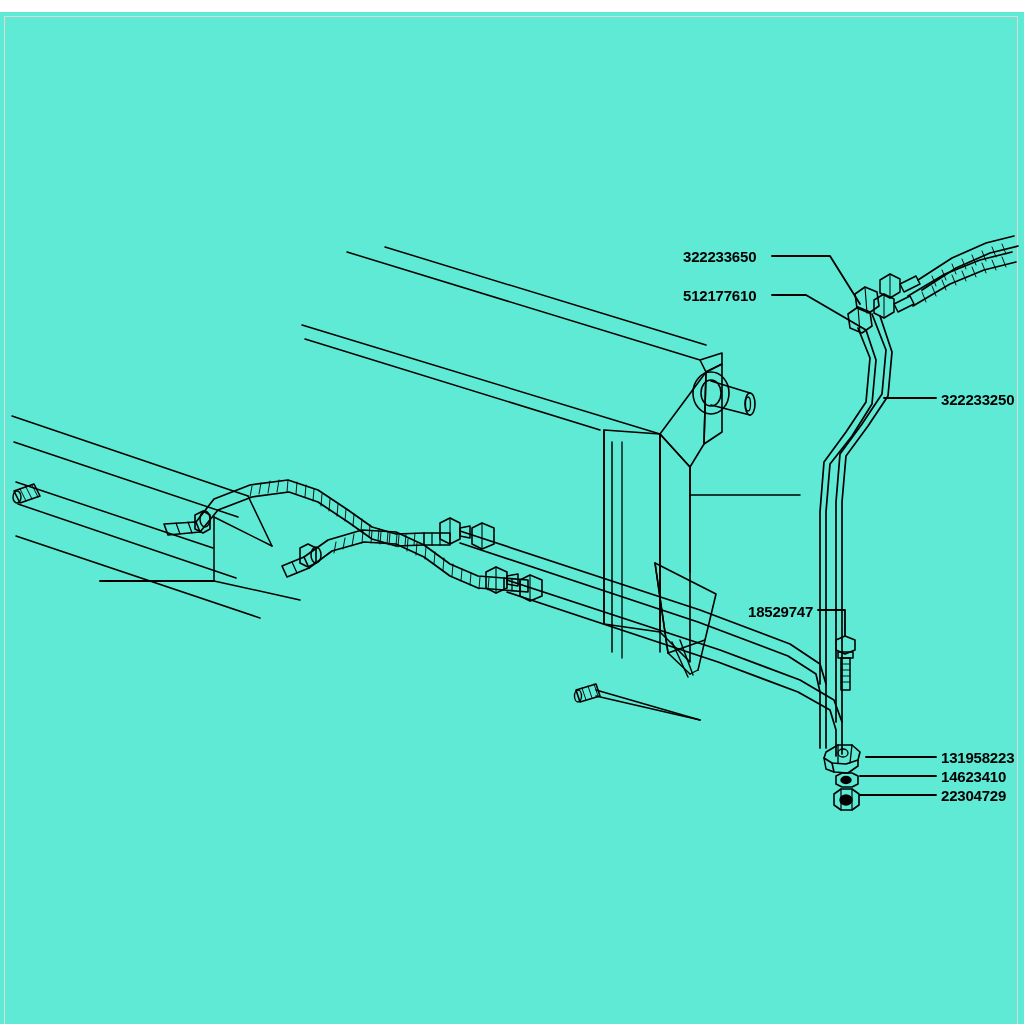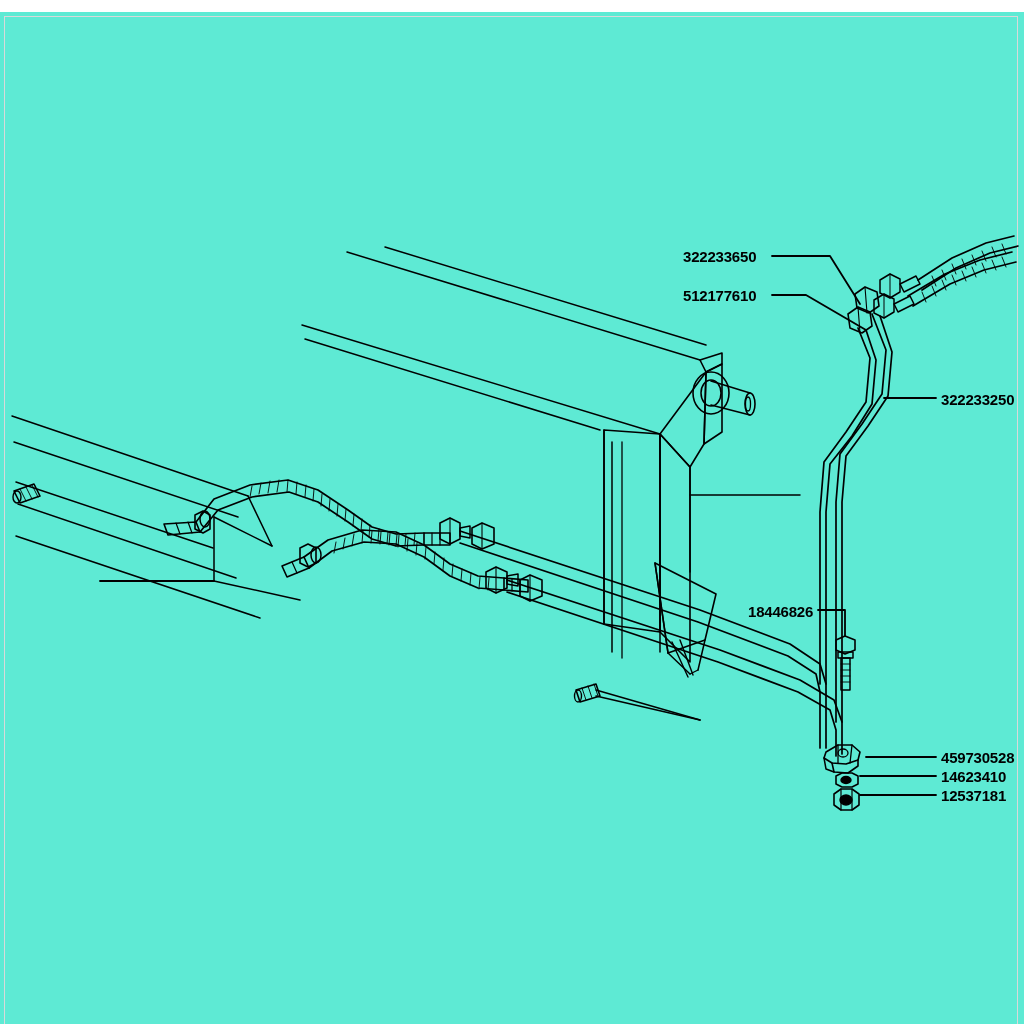--- a/index.html
+++ b/index.html
@@ -347,21 +347,21 @@
 
     </g>
   </svg>
 
   <div class="lbl" style="left:683px; top:237px;">322233650</div>
 
   <div class="lbl" style="left:683px; top:276px;">512177610</div>
 
   <div class="lbl lbl-right" style="left:941px; top:380px;">322233250</div>
 
-  <div class="lbl" style="left:748px; top:592px;">18446826</div>
-
-  <div class="lbl lbl-right" style="left:941px; top:738px;">459730528</div>
+  <div class="lbl" style="left:748px; top:592px;">18529747</div>
+
+  <div class="lbl lbl-right" style="left:941px; top:738px;">131958223</div>
 
   <div class="lbl lbl-right" style="left:941px; top:757px;">14623410</div>
 
-  <div class="lbl lbl-right" style="left:941px; top:776px;">12537181</div>
+  <div class="lbl lbl-right" style="left:941px; top:776px;">22304729</div>
 
 </div>
 
 </body></html>

